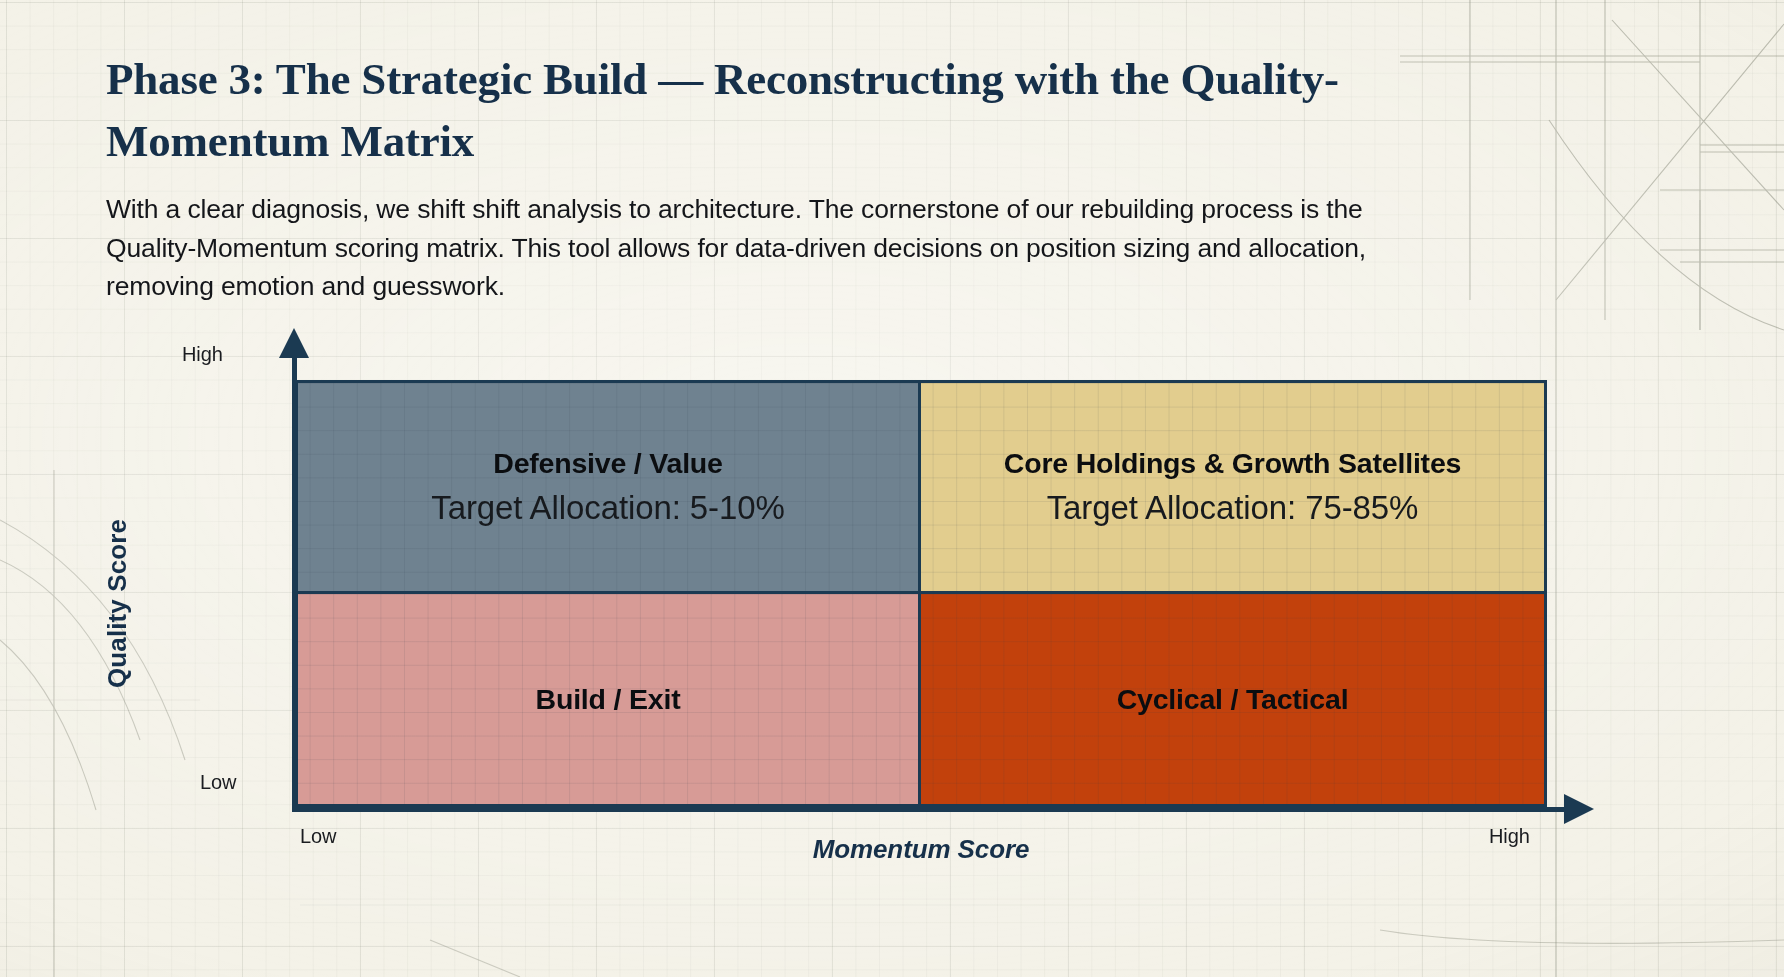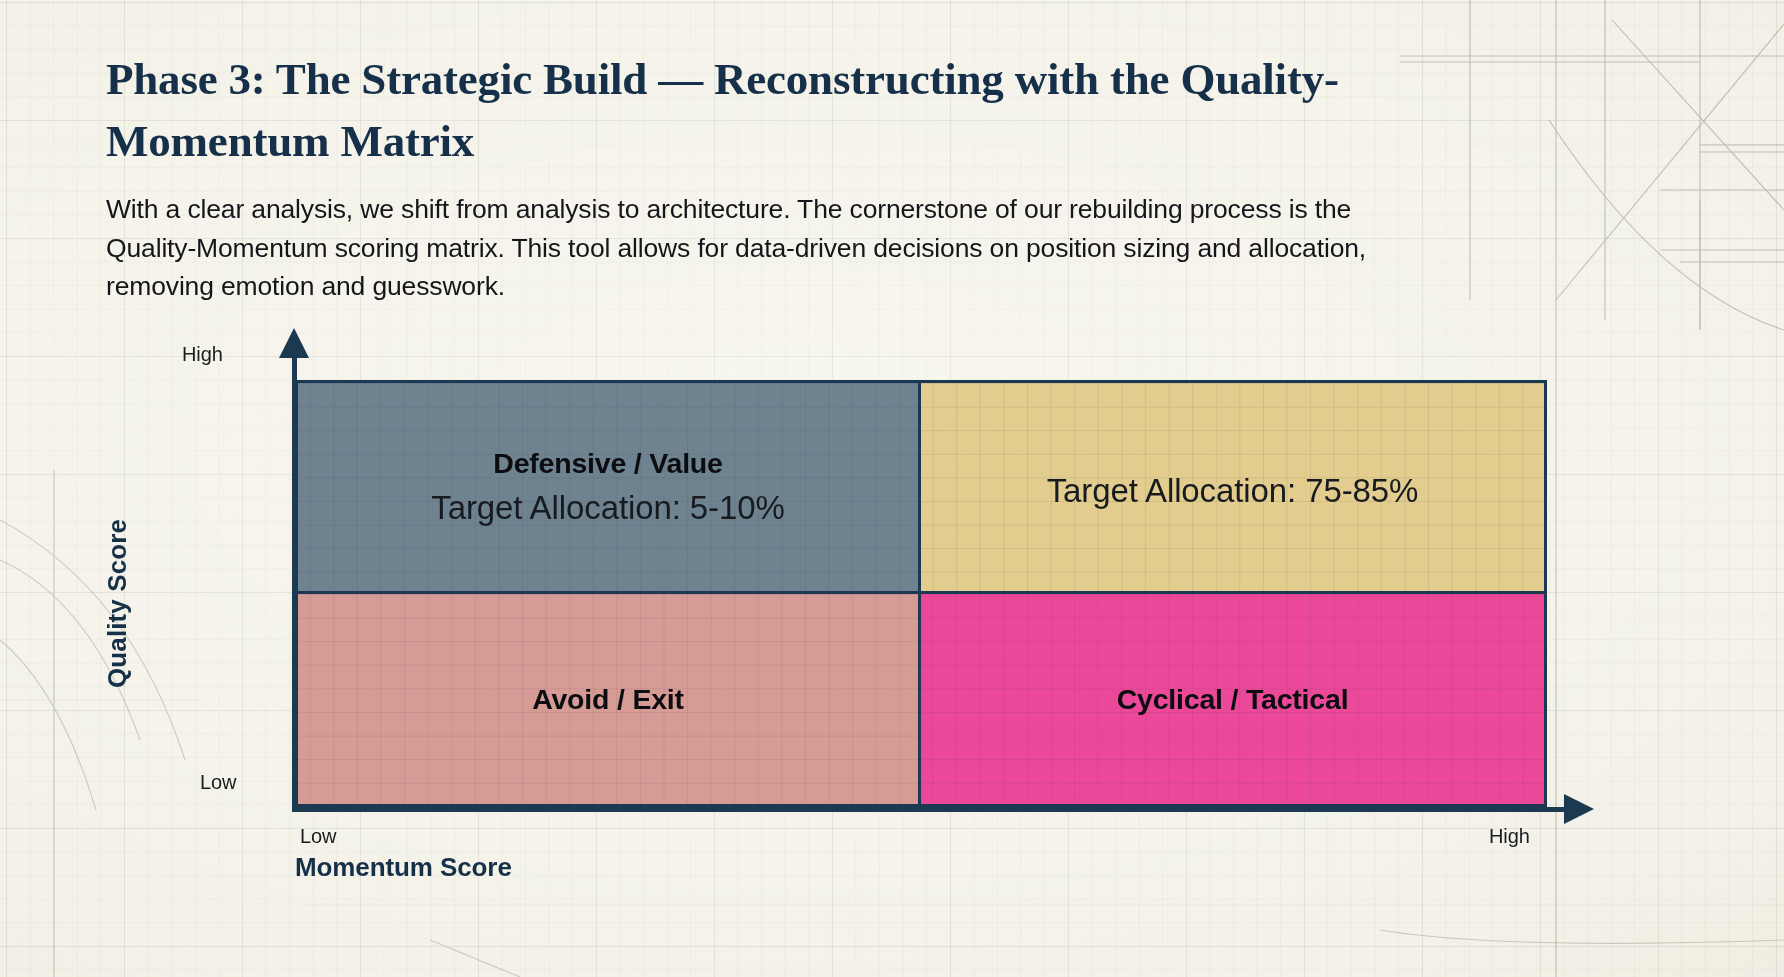--- a/index.html
+++ b/index.html
@@ -150,21 +150,21 @@
     background-image:
       linear-gradient(rgba(40,55,70,0.10) 1px, transparent 1px),
       linear-gradient(90deg, rgba(40,55,70,0.10) 1px, transparent 1px);
     background-size: 23.6px 23.6px;
     background-position: -12px 0px;
     pointer-events: none;
   }
   .q-tl { background: #6f8290; border-right: 3px solid #1b3a52; border-bottom: 3px solid #1b3a52; }
   .q-tr { background: #e2cd8e; border-bottom: 3px solid #1b3a52; }
   .q-bl { background: #d79b96; border-right: 3px solid #1b3a52; }
-  .q-br { background: #ec4899; }
+  .q-br { background: #c2410c; }
 
   .q-title {
     position: relative;
     z-index: 2;
     font-size: 28.5px;
     font-weight: bold;
     color: #0b0d10;
     letter-spacing: -0.2px;
     line-height: 1.2;
   }
@@ -199,26 +199,28 @@
     text-align: center;
     transform: rotate(-90deg);
     font-size: 26px;
     font-weight: bold;
     color: #16304a;
     letter-spacing: 0.1px;
   }
   #x-axis-title {
     position: absolute;
     left: 295px;
-    top: 522px;
+    top: 504px;
     width: 1252px;
+    text-align: center;
     font-size: 26px;
     font-weight: bold;
     color: #16304a;
     letter-spacing: -0.1px;
+    font-style: italic;
   }
 </style>
 </head>
 <body>
 
 <div id="paper-bg"></div>
 
 <svg id="blueprint-lines" viewBox="0 0 1784 977" preserveAspectRatio="none">
   <g stroke="#8d8f80" fill="none" stroke-width="1.1" opacity="0.55">
     <path d="M1612 20 L1784 210"></path>
@@ -250,42 +252,43 @@
     <path d="M1380 930 Q1500 950 1784 940"></path>
   </g>
 </svg>
 
 <div id="paper-vignette"></div>
 
 <div id="content">
 
   <h1 id="slide-title">Phase 3: The Strategic Build — Reconstructing with the Quality-Momentum Matrix</h1>
 
-  <p id="slide-body"><span>With a clear analysis, we shift from analysis to architecture. The cornerstone of our rebuilding process is the </span><b>Quality-Momentum</b><span> scoring matrix. This tool allows for data-driven decisions on position sizing and allocation, removing emotion and guesswork.</span></p>
+  <p id="slide-body"><span>With a clear diagnosis, we shift shift analysis to architecture. The cornerstone of our rebuilding process is the </span><b>Quality-Momentum</b><span> scoring matrix. This tool allows for data-driven decisions on position sizing and allocation, removing emotion and guesswork.</span></p>
 
   <div id="matrix-wrap">
 
     <div class="axis-line" id="y-axis-line"></div>
     <div class="axis-line" id="x-axis-line"></div>
     <div id="y-axis-arrow"></div>
     <div id="x-axis-arrow"></div>
 
     <div id="quadrants">
 
       <div class="quadrant q-tl">
         <div class="q-title">Defensive / Value</div>
         <div class="q-sub">Target Allocation: 5-10%</div>
       </div>
 
       <div class="quadrant q-tr">
+        <div class="q-title">Core Holdings &amp; Growth Satellites</div>
         <div class="q-sub">Target Allocation: 75-85%</div>
       </div>
 
       <div class="quadrant q-bl">
-        <div class="q-title">Avoid / Exit</div>
+        <div class="q-title">Build / Exit</div>
       </div>
 
       <div class="quadrant q-br">
         <div class="q-title">Cyclical / Tactical</div>
       </div>
 
     </div>
 
     <div class="axis-tick" id="y-tick-high">High</div>
     <div class="axis-tick" id="y-tick-low">Low</div>

